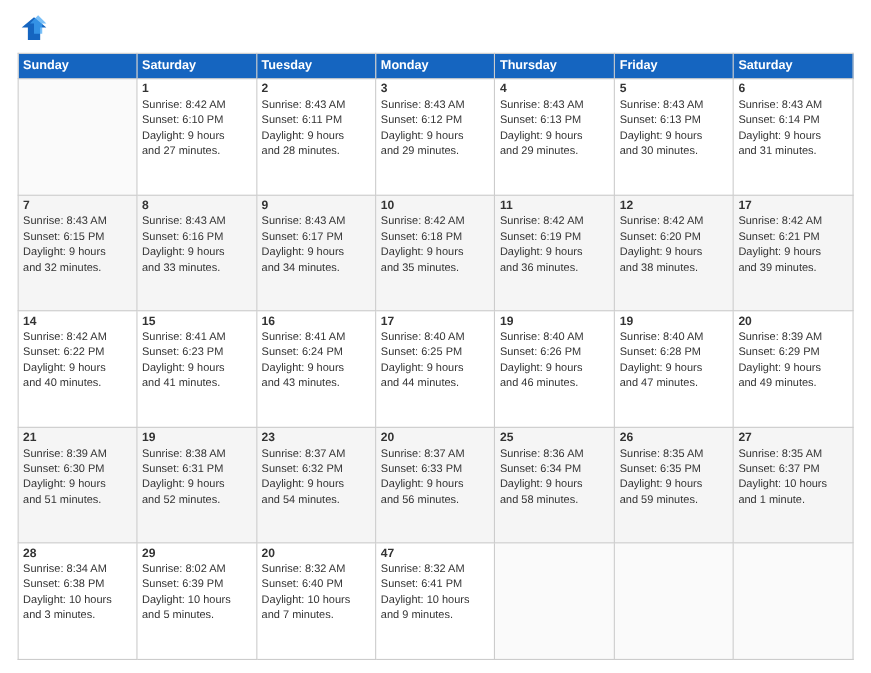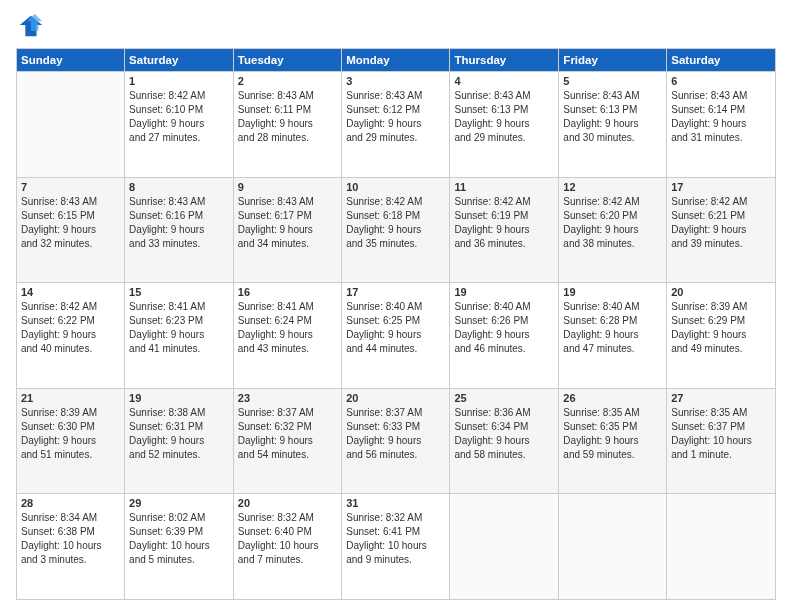--- a/index.html
+++ b/index.html
@@ -346,21 +346,21 @@
 and 5 minutes.</div>
           </td>
           <td>
             <span class="day-number">20</span>
             <div class="day-info" style="white-space: pre-line;">Sunrise: 8:32 AM
 Sunset: 6:40 PM
 Daylight: 10 hours
 and 7 minutes.</div>
           </td>
           <td>
-            <span class="day-number">31</span>
+            <span class="day-number">47</span>
             <div class="day-info" style="white-space: pre-line;">Sunrise: 8:32 AM
 Sunset: 6:41 PM
 Daylight: 10 hours
 and 9 minutes.</div>
           </td>
           <td class="empty-cell"></td>
           <td class="empty-cell"></td>
           <td class="empty-cell"></td>
         </tr>
       </tbody>

